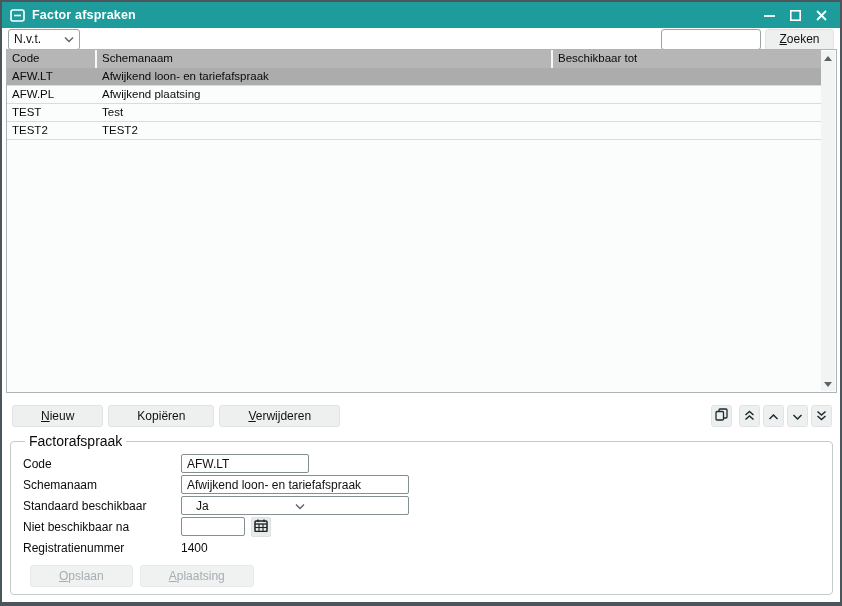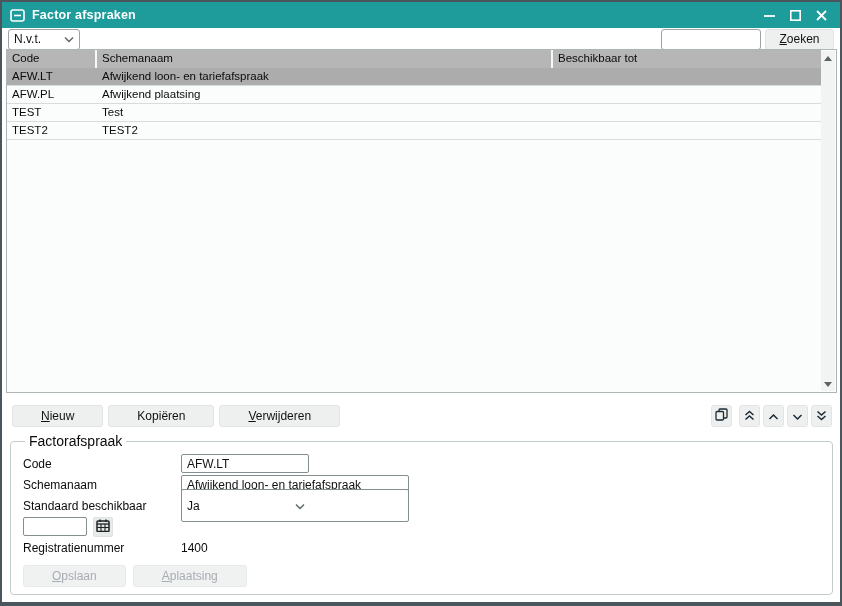--- a/index.html
+++ b/index.html
@@ -67,27 +67,27 @@
     padding:4px 10px 7px 12px;
   }
   fieldset.factor legend{font-size:14px;color:#0b0b0b;padding:0 4px;margin-left:2px;}
   .frow{display:flex;align-items:center;height:21px;}
   .frow .flabel{width:158px;flex:none;font-size:12px;color:#0b0b0b;}
   .field-input{border:1px solid #848f92;border-radius:2px;height:19px;font-size:12px;padding:0 5px;background:#fff;color:#111;}
   .w-code{width:128px;}
   .w-naam{width:228px;}
   .w-date{width:64px;}
   .fselect{
-    width:228px;height:33px;border:1px solid #848f92;border-radius:2px;background:#fff;
-    display:flex;align-items:center;padding:0 5px;font-size:12px;color:#111;cursor:pointer;
+    width:228px;height:19px;border:1px solid #848f92;border-radius:2px;background:#fff;
+    display:flex;align-items:center;padding:0 14px;font-size:12px;color:#111;cursor:pointer;
   }
   .fselect span{flex:1;}
   .cal-btn{width:20px;height:20px;margin-left:6px;background:#e9ebeb;border:1px solid #dfe2e2;border-radius:2px;display:flex;align-items:center;justify-content:center;padding:0;cursor:pointer;}
   .static-val{font-size:12px;color:#0b0b0b;}
-  .form-buttons{display:flex;margin-top:7px;}
+  .form-buttons{display:flex;margin-top:7px;margin-left:7px;}
   .form-buttons .btn{margin-right:7px;}
 </style>
 </head>
 <body>
 
 <div class="window">
 
   <div class="titlebar">
     <span class="win-icon">
       <svg width="15" height="13" viewBox="0 0 15 13">
@@ -230,20 +230,21 @@
         <span>Ja</span>
         <span>
           <svg width="10" height="7" viewBox="0 0 10 7">
               <polyline points="1,1.5 5,5.5 9,1.5" fill="none" stroke="#5a6468" stroke-width="1.4"></polyline>
             </svg>
         </span>
       </div>
     </div>
 
     <div class="frow">
+      <span class="flabel">Niet beschikbaar na</span>
       <input class="field-input w-date" type="text" value="" style="">
       <button class="cal-btn">
         <span>
           <svg width="14" height="13" viewBox="0 0 14 13">
               <rect x="1" y="2" width="12" height="10.5" rx="1" fill="none" stroke="#1c2323" stroke-width="1.5"></rect>
               <line x1="4" y1="0.5" x2="4" y2="3" stroke="#1c2323" stroke-width="1.5"></line>
               <line x1="10" y1="0.5" x2="10" y2="3" stroke="#1c2323" stroke-width="1.5"></line>
               <line x1="1" y1="5" x2="13" y2="5" stroke="#1c2323" stroke-width="1.3"></line>
               <line x1="5" y1="5" x2="5" y2="12.5" stroke="#1c2323" stroke-width="1.1"></line>
               <line x1="9" y1="5" x2="9" y2="12.5" stroke="#1c2323" stroke-width="1.1"></line>

